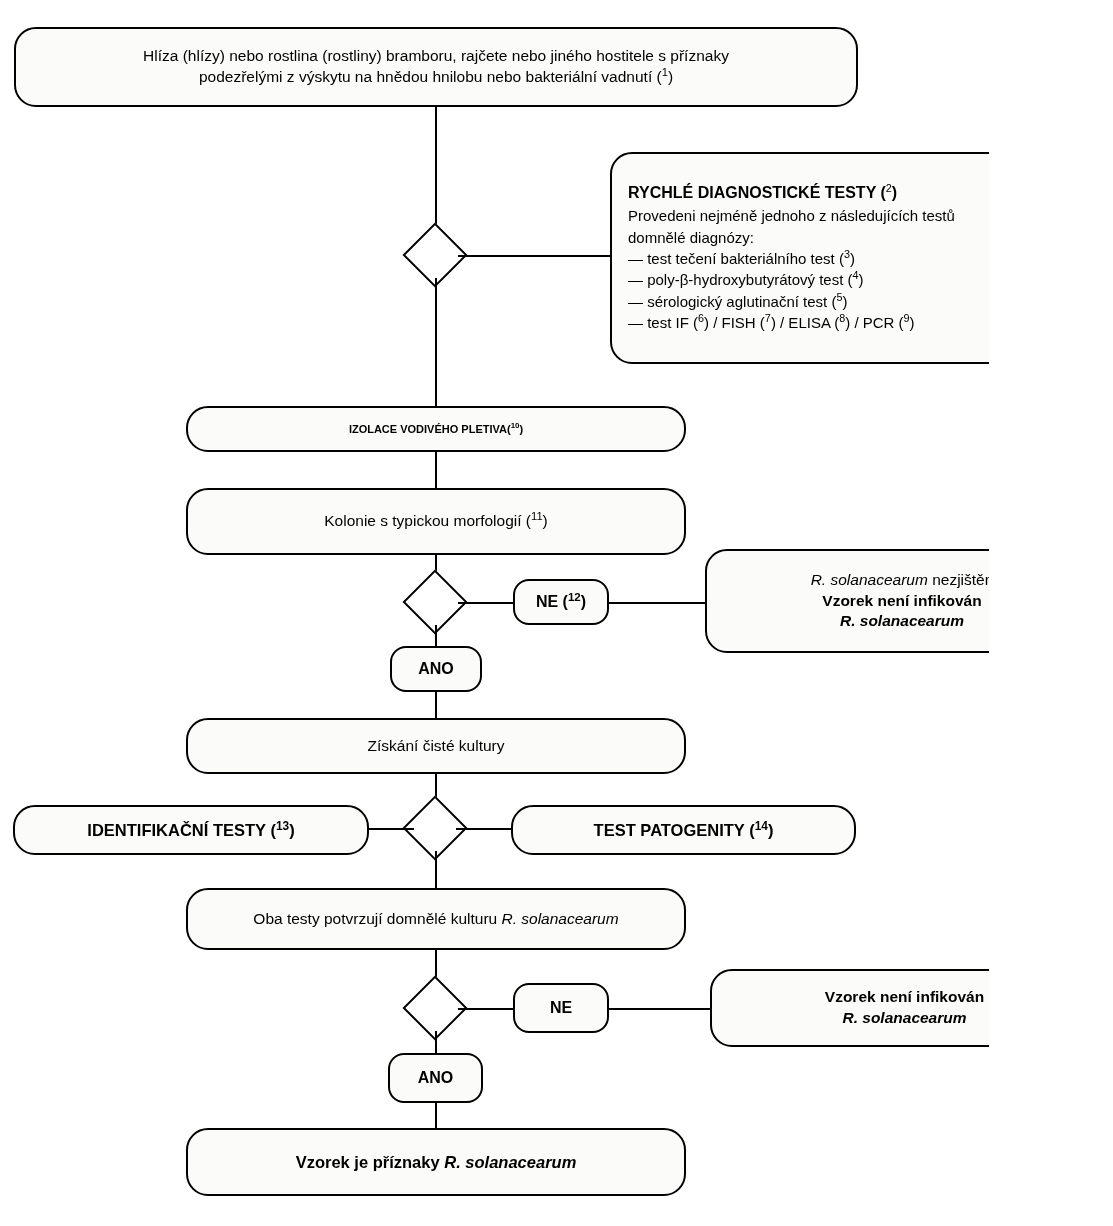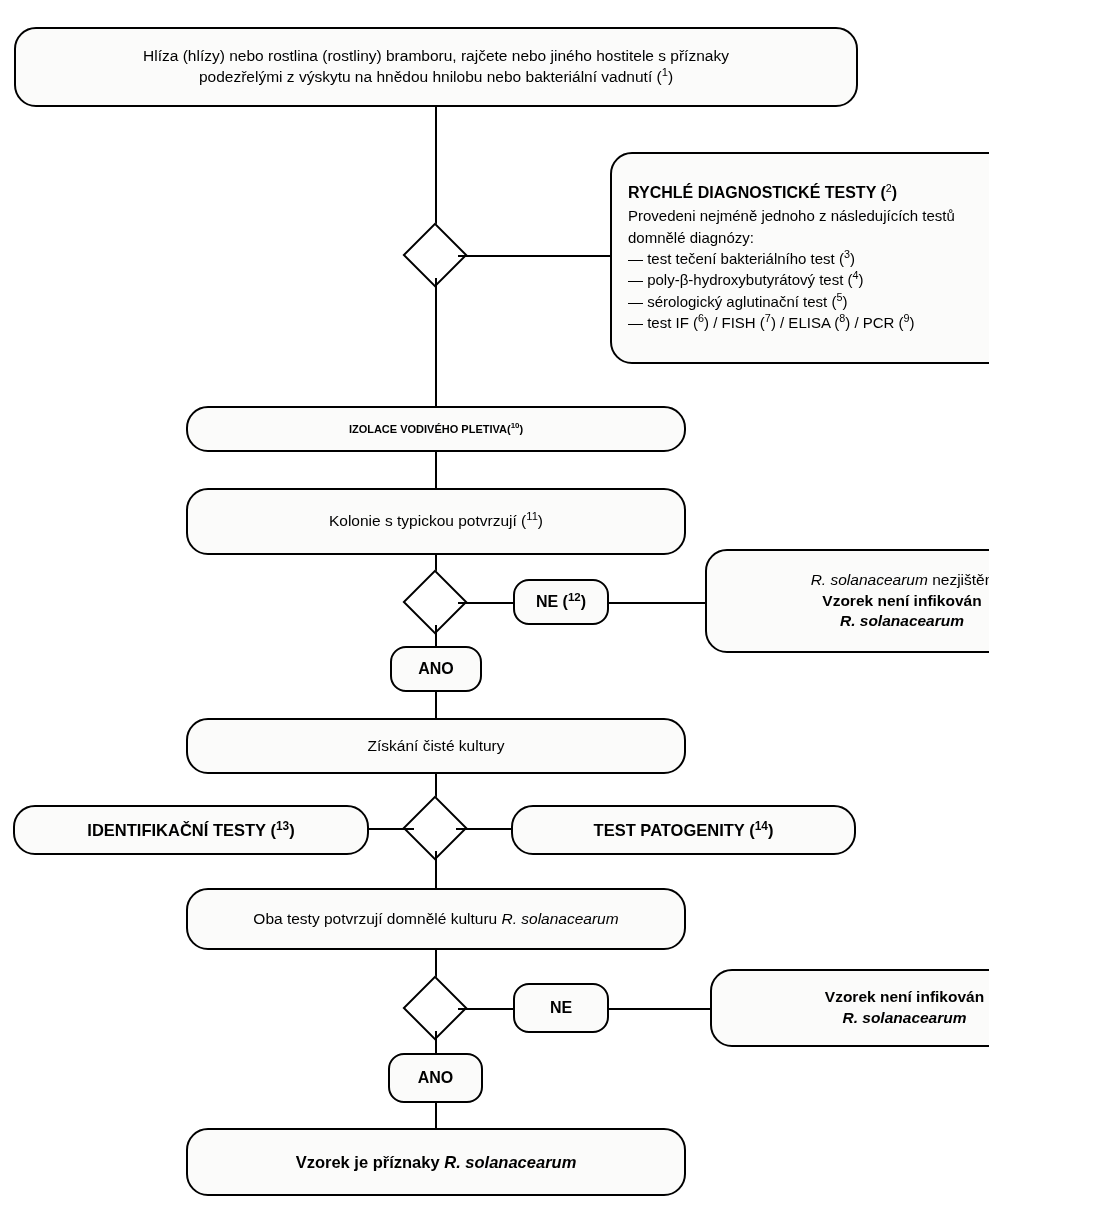--- a/index.html
+++ b/index.html
@@ -121,21 +121,21 @@
   <div class="node" style="left:186px; top:406px; width:500px; height:46px; font-weight:bold; font-size:11px;">
     <div class="inner">
       <span>IZOLACE VODIVÉHO PLETIVA</span><span>(</span><sup>10</sup><span>)</span>
     </div>
   </div>
 
   <div class="vline" style="left:435px; top:452px; height:37px;"></div>
 
   <div class="node" style="left:186px; top:488px; width:500px; height:67px;">
     <div class="inner">
-      <span>Kolonie s typickou potvrzují (</span><sup>11</sup><span>)</span>
+      <span>Kolonie s typickou morfologií (</span><sup>11</sup><span>)</span>
     </div>
   </div>
 
   <div class="vline" style="left:435px; top:555px; height:25px;"></div>
 
   <div class="diamond" style="left:412px; top:579px;"></div>
 
   <div class="hline" style="left:458px; top:602px; width:55px;"></div>
 
   <div class="node pill" style="left:513px; top:579px; width:96px; height:46px;">

